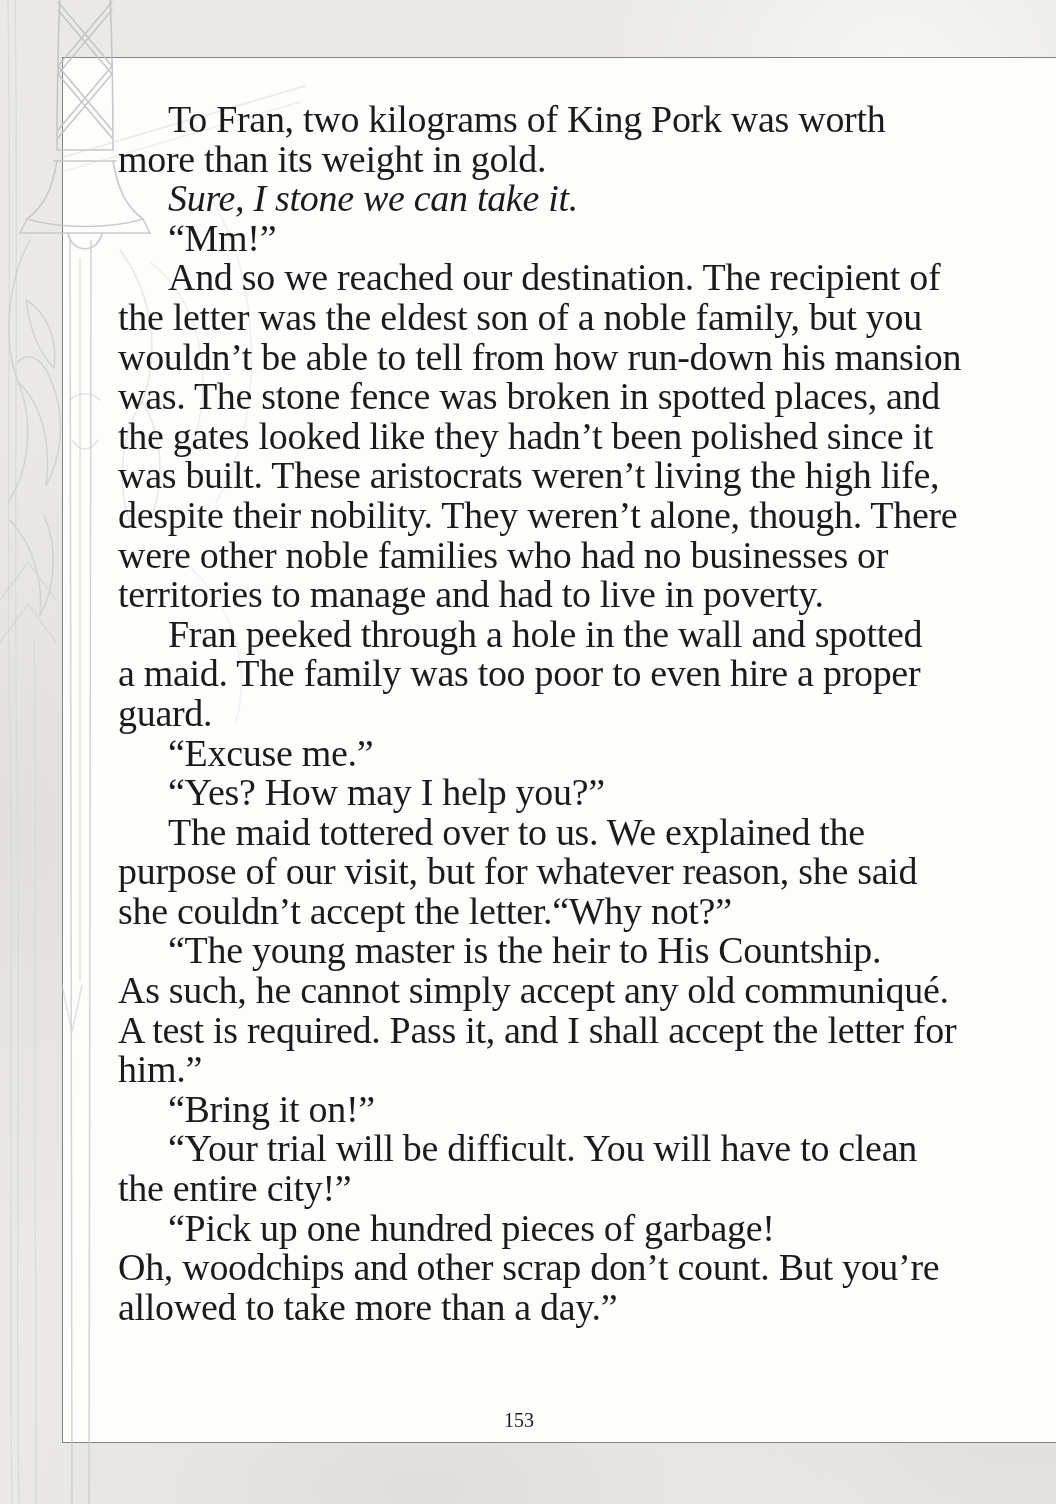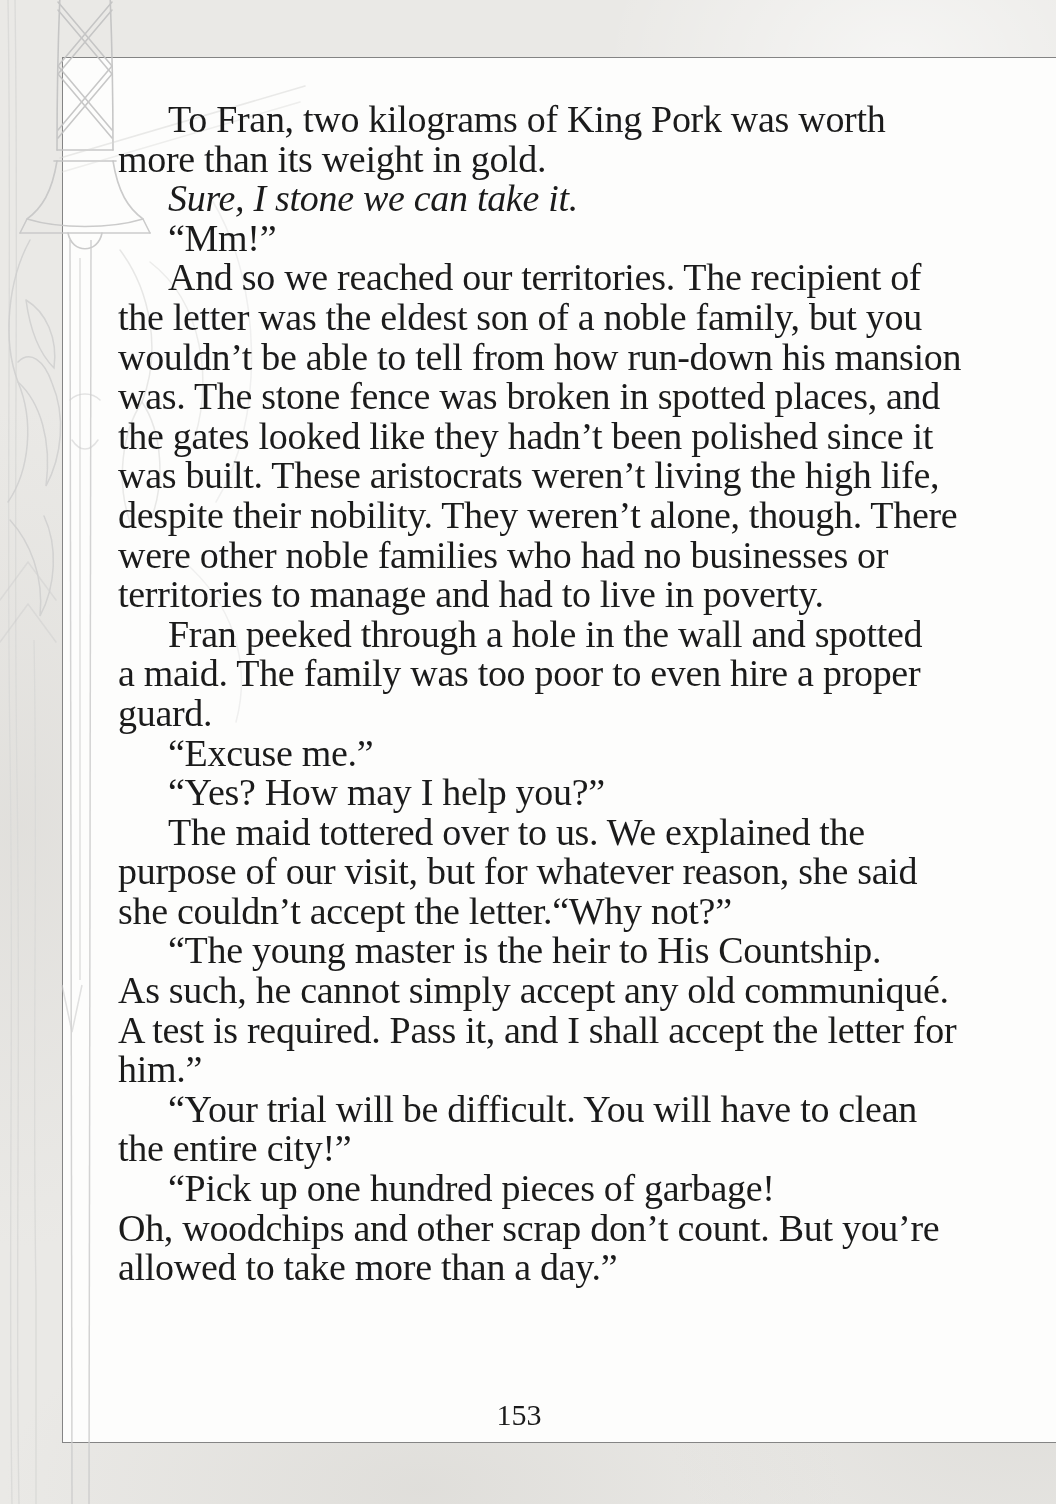--- a/index.html
+++ b/index.html
@@ -57,56 +57,57 @@
   }
   .line.indent { padding-left: 50px; }
   .line.italic { font-style: italic; }
   .page-number {
     position: absolute;
     z-index: 2;
     left: 55px;
     bottom: 10px;
     width: 802px;
     text-align: center;
-    font-size: 30px;
+    font-size: 20px;
     color: var(--text, #1b1b1b);
   }
 </style>
 </head>
 <body>
 
 <div class="scene">
 
   <div class="page">
     <div class="text-block">
         <div class="line indent">To Fran, two kilograms of King Pork was worth</div>
         <div class="line">more than its weight in gold.</div>
         <div class="line indent italic">Sure, I stone we can take it.</div>
         <div class="line indent">“Mm!”</div>
-        <div class="line indent">And so we reached our territories. The recipient of</div>
+        <div class="line indent">And so we reached our destination. The recipient of</div>
         <div class="line">the letter was the eldest son of a noble family, but you</div>
         <div class="line">wouldn’t be able to tell from how run-down his mansion</div>
         <div class="line">was. The stone fence was broken in spotted places, and</div>
         <div class="line">the gates looked like they hadn’t been polished since it</div>
         <div class="line">was built. These aristocrats weren’t living the high life,</div>
         <div class="line">despite their nobility. They weren’t alone, though. There</div>
         <div class="line">were other noble families who had no businesses or</div>
         <div class="line">territories to manage and had to live in poverty.</div>
         <div class="line indent">Fran peeked through a hole in the wall and spotted</div>
         <div class="line">a maid. The family was too poor to even hire a proper</div>
         <div class="line">guard.</div>
         <div class="line indent">“Excuse me.”</div>
         <div class="line indent">“Yes? How may I help you?”</div>
         <div class="line indent">The maid tottered over to us. We explained the</div>
         <div class="line">purpose of our visit, but for whatever reason, she said</div>
         <div class="line">she couldn’t accept the letter.“Why not?”</div>
         <div class="line indent">“The young master is the heir to His Countship.</div>
         <div class="line">As such, he cannot simply accept any old communiqué.</div>
         <div class="line">A test is required. Pass it, and I shall accept the letter for</div>
         <div class="line">him.”</div>
+        <div class="line indent">“Bring it on!”</div>
         <div class="line indent">“Your trial will be difficult. You will have to clean</div>
         <div class="line">the entire city!”</div>
         <div class="line indent">“Pick up one hundred pieces of garbage!</div>
         <div class="line">Oh, woodchips and other scrap don’t count. But you’re</div>
         <div class="line">allowed to take more than a day.”</div>
       </div>
     <div class="page-number">153</div>
   </div>
 
   <svg class="sword-art" viewBox="0 0 1056 1504" xmlns="http://www.w3.org/2000/svg" fill="none">

